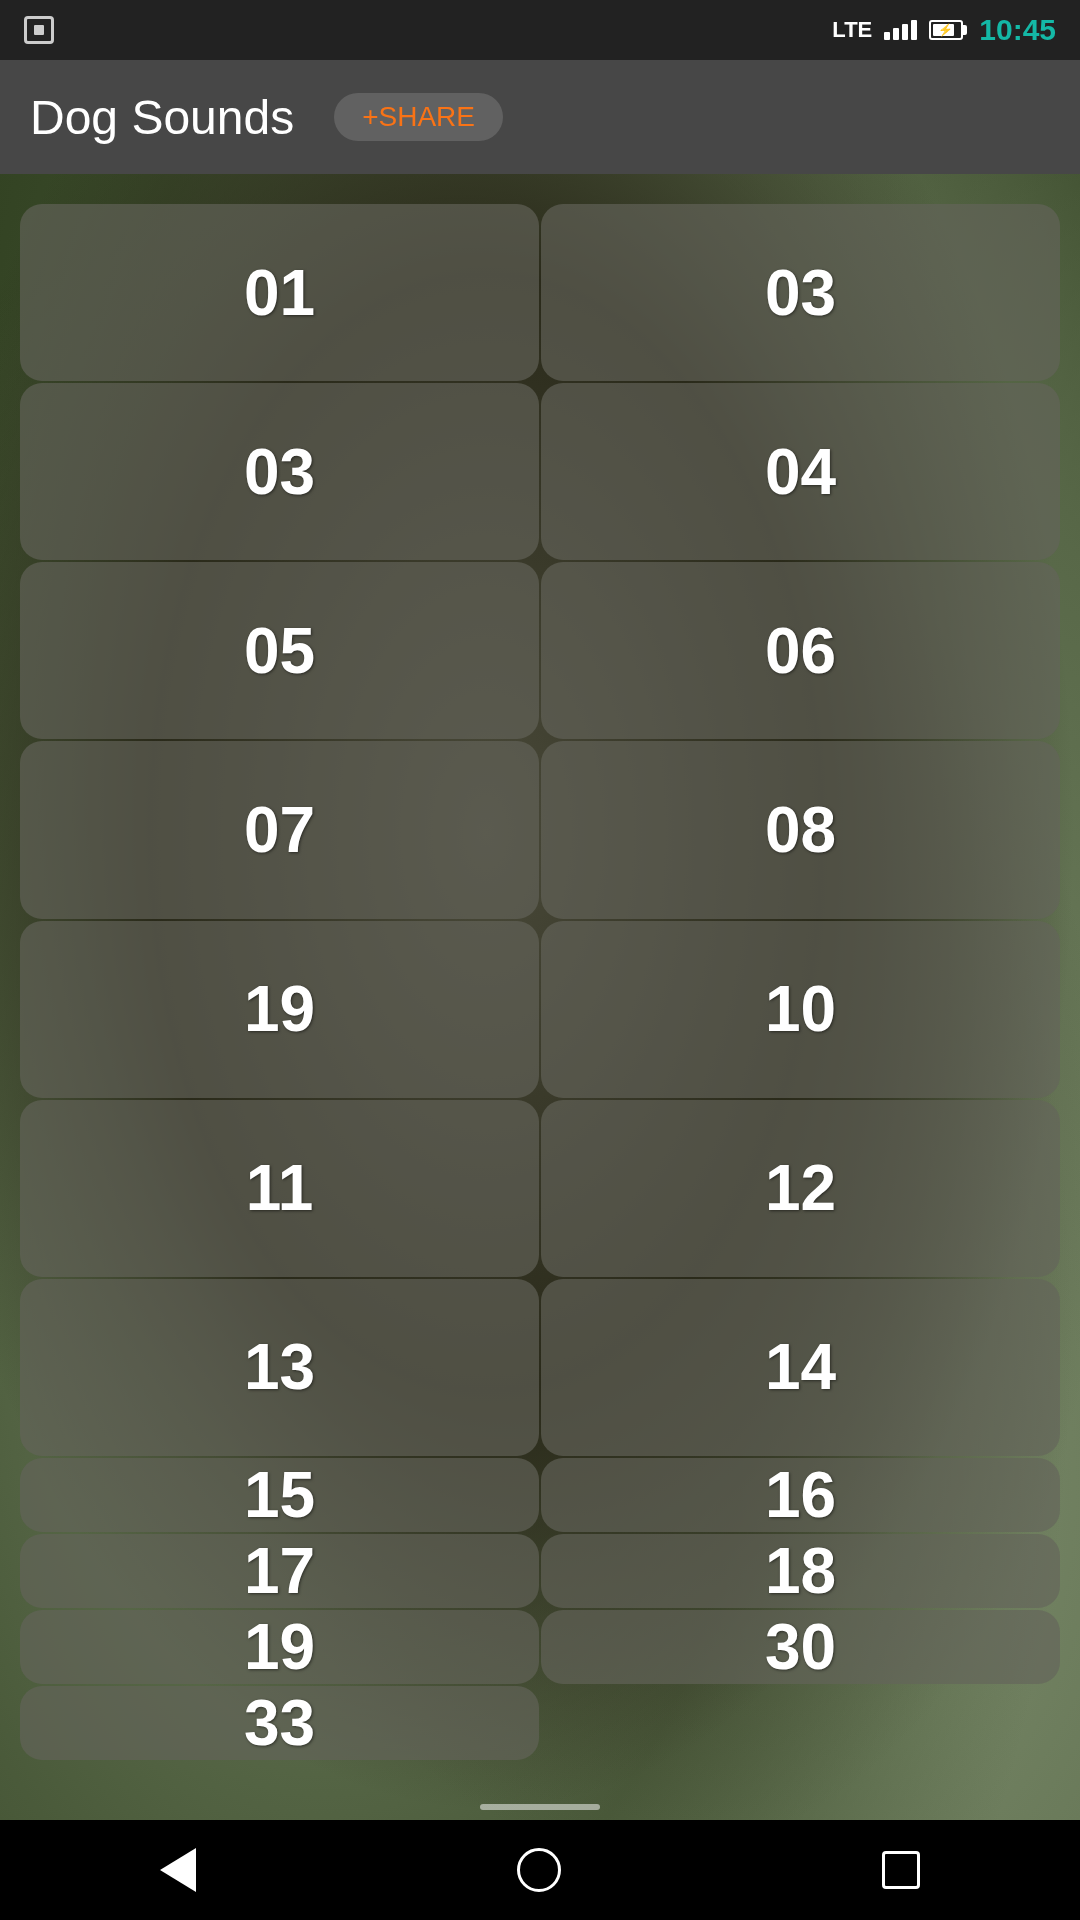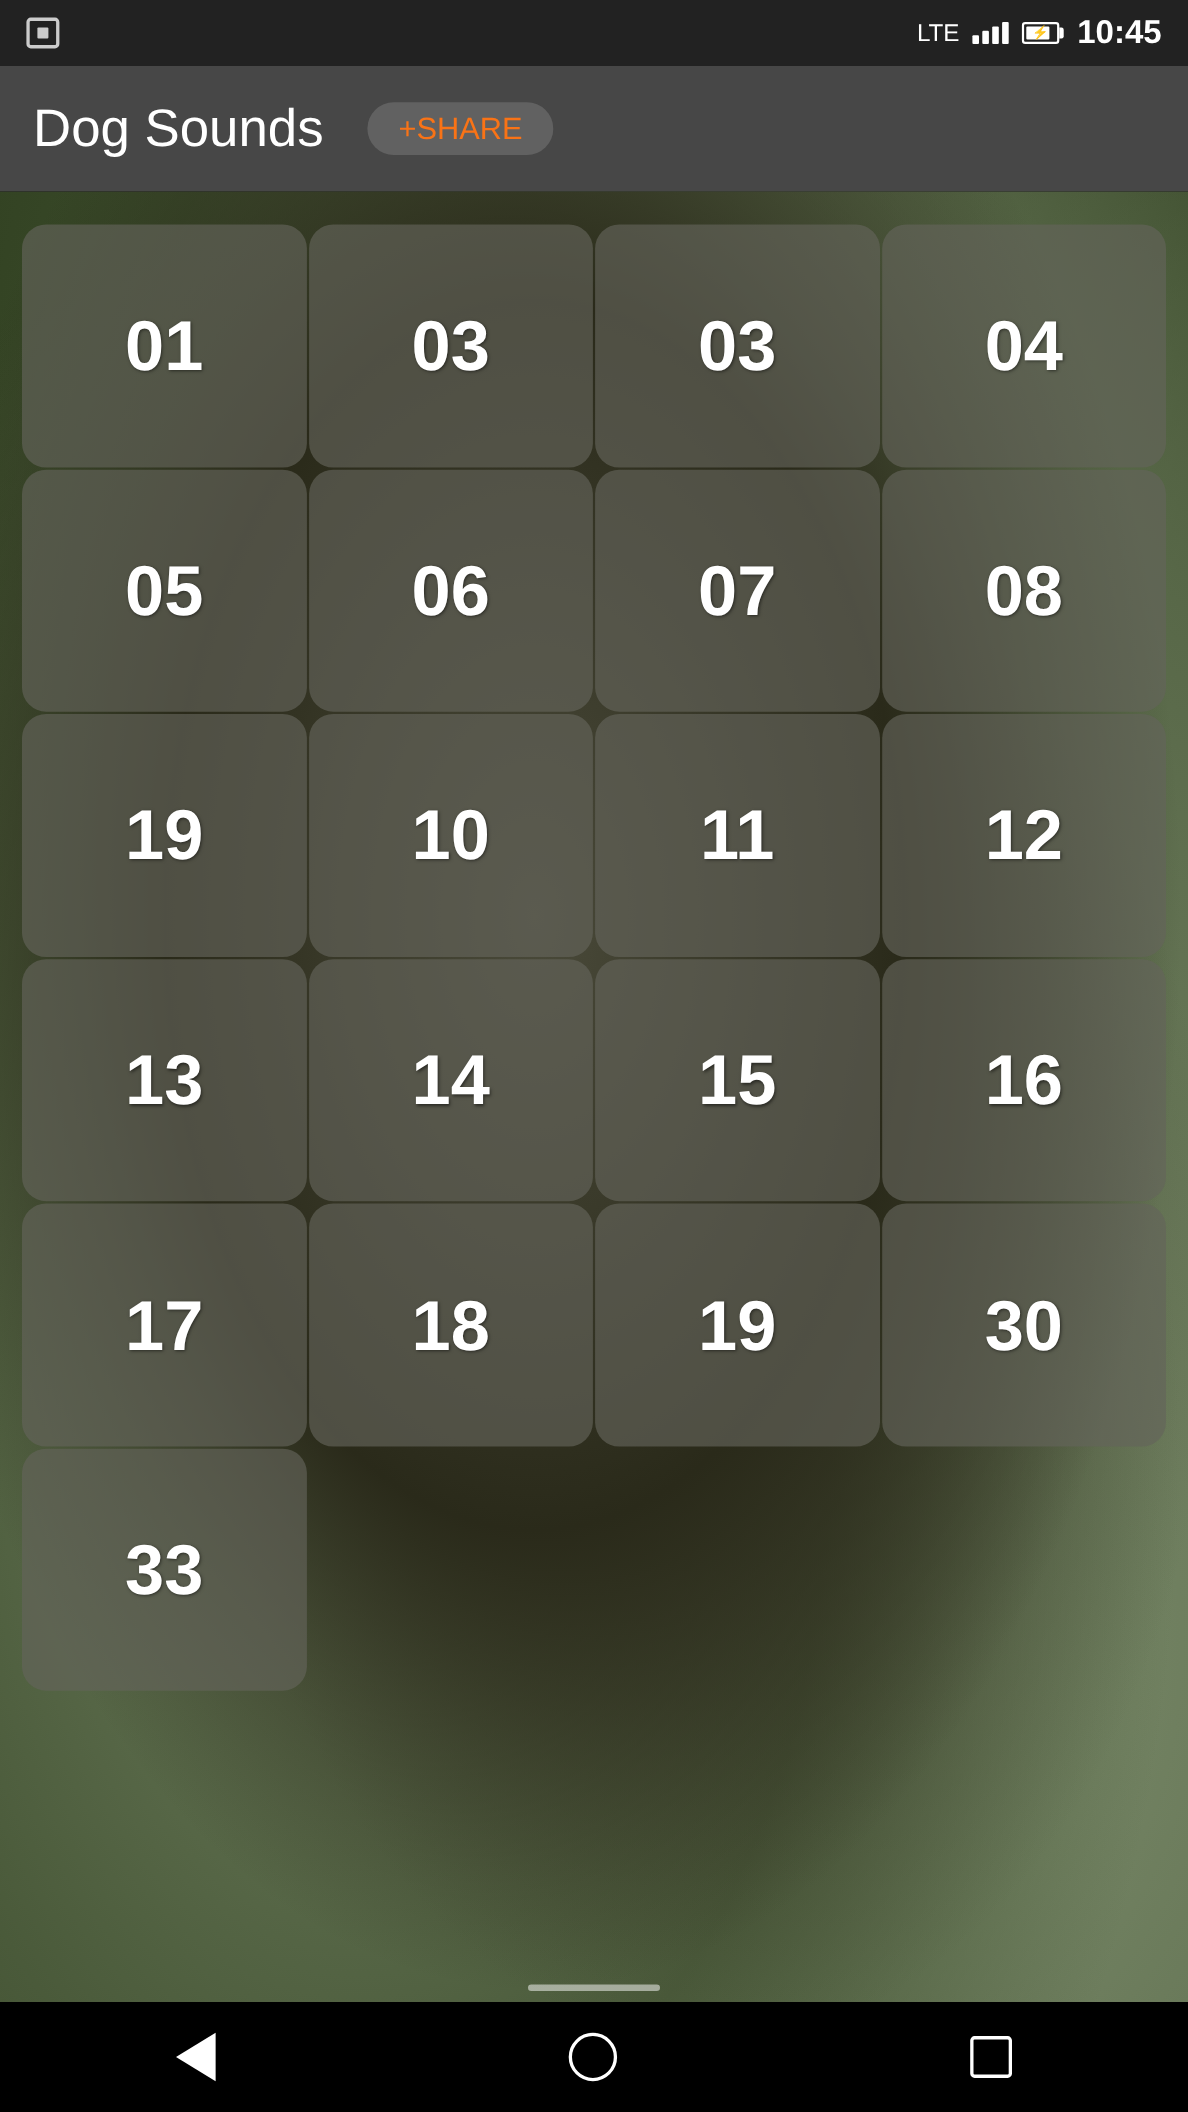--- a/index.html
+++ b/index.html
@@ -53,21 +53,21 @@
       display: flex;
       align-items: center;
       gap: 12px;
       color: #fff;
       font-size: 28px;
       font-weight: bold;
     }
 
     .lte-badge {
       font-size: 22px;
-      font-weight: normal;
+      font-weight: bold;
       color: #fff;
     }
 
     .signal-bars {
       display: flex;
       align-items: flex-end;
       gap: 3px;
     }
 
     .signal-bars span {
@@ -112,21 +112,21 @@
       color: #000;
       font-size: 12px;
       font-weight: bold;
       left: 50%;
       transform: translateX(-50%);
     }
 
     .time {
       font-size: 30px;
       font-weight: bold;
-      color: #ffffff;
+      color: #14b8a6;
     }
 
     
     .app-header {
       background: rgba(80, 80, 80, 0.85);
       height: 114px;
       display: flex;
       align-items: center;
       padding: 0 30px;
       gap: 40px;
@@ -179,21 +179,21 @@
 
     
     .sounds-grid {
       position: absolute;
       top: 10px;
       left: 0;
       right: 0;
       bottom: 40px;
       padding: 20px 20px;
       display: grid;
-      grid-template-columns: repeat(4, 1fr);
+      grid-template-columns: repeat(2, 1fr);
       grid-template-rows: repeat(7, 1fr);
       gap: 2px;
     }
 
     .sound-btn {
       background: rgba(100, 100, 90, 0.65);
       border: none;
       border-radius: 22px;
       display: flex;
       align-items: center;

